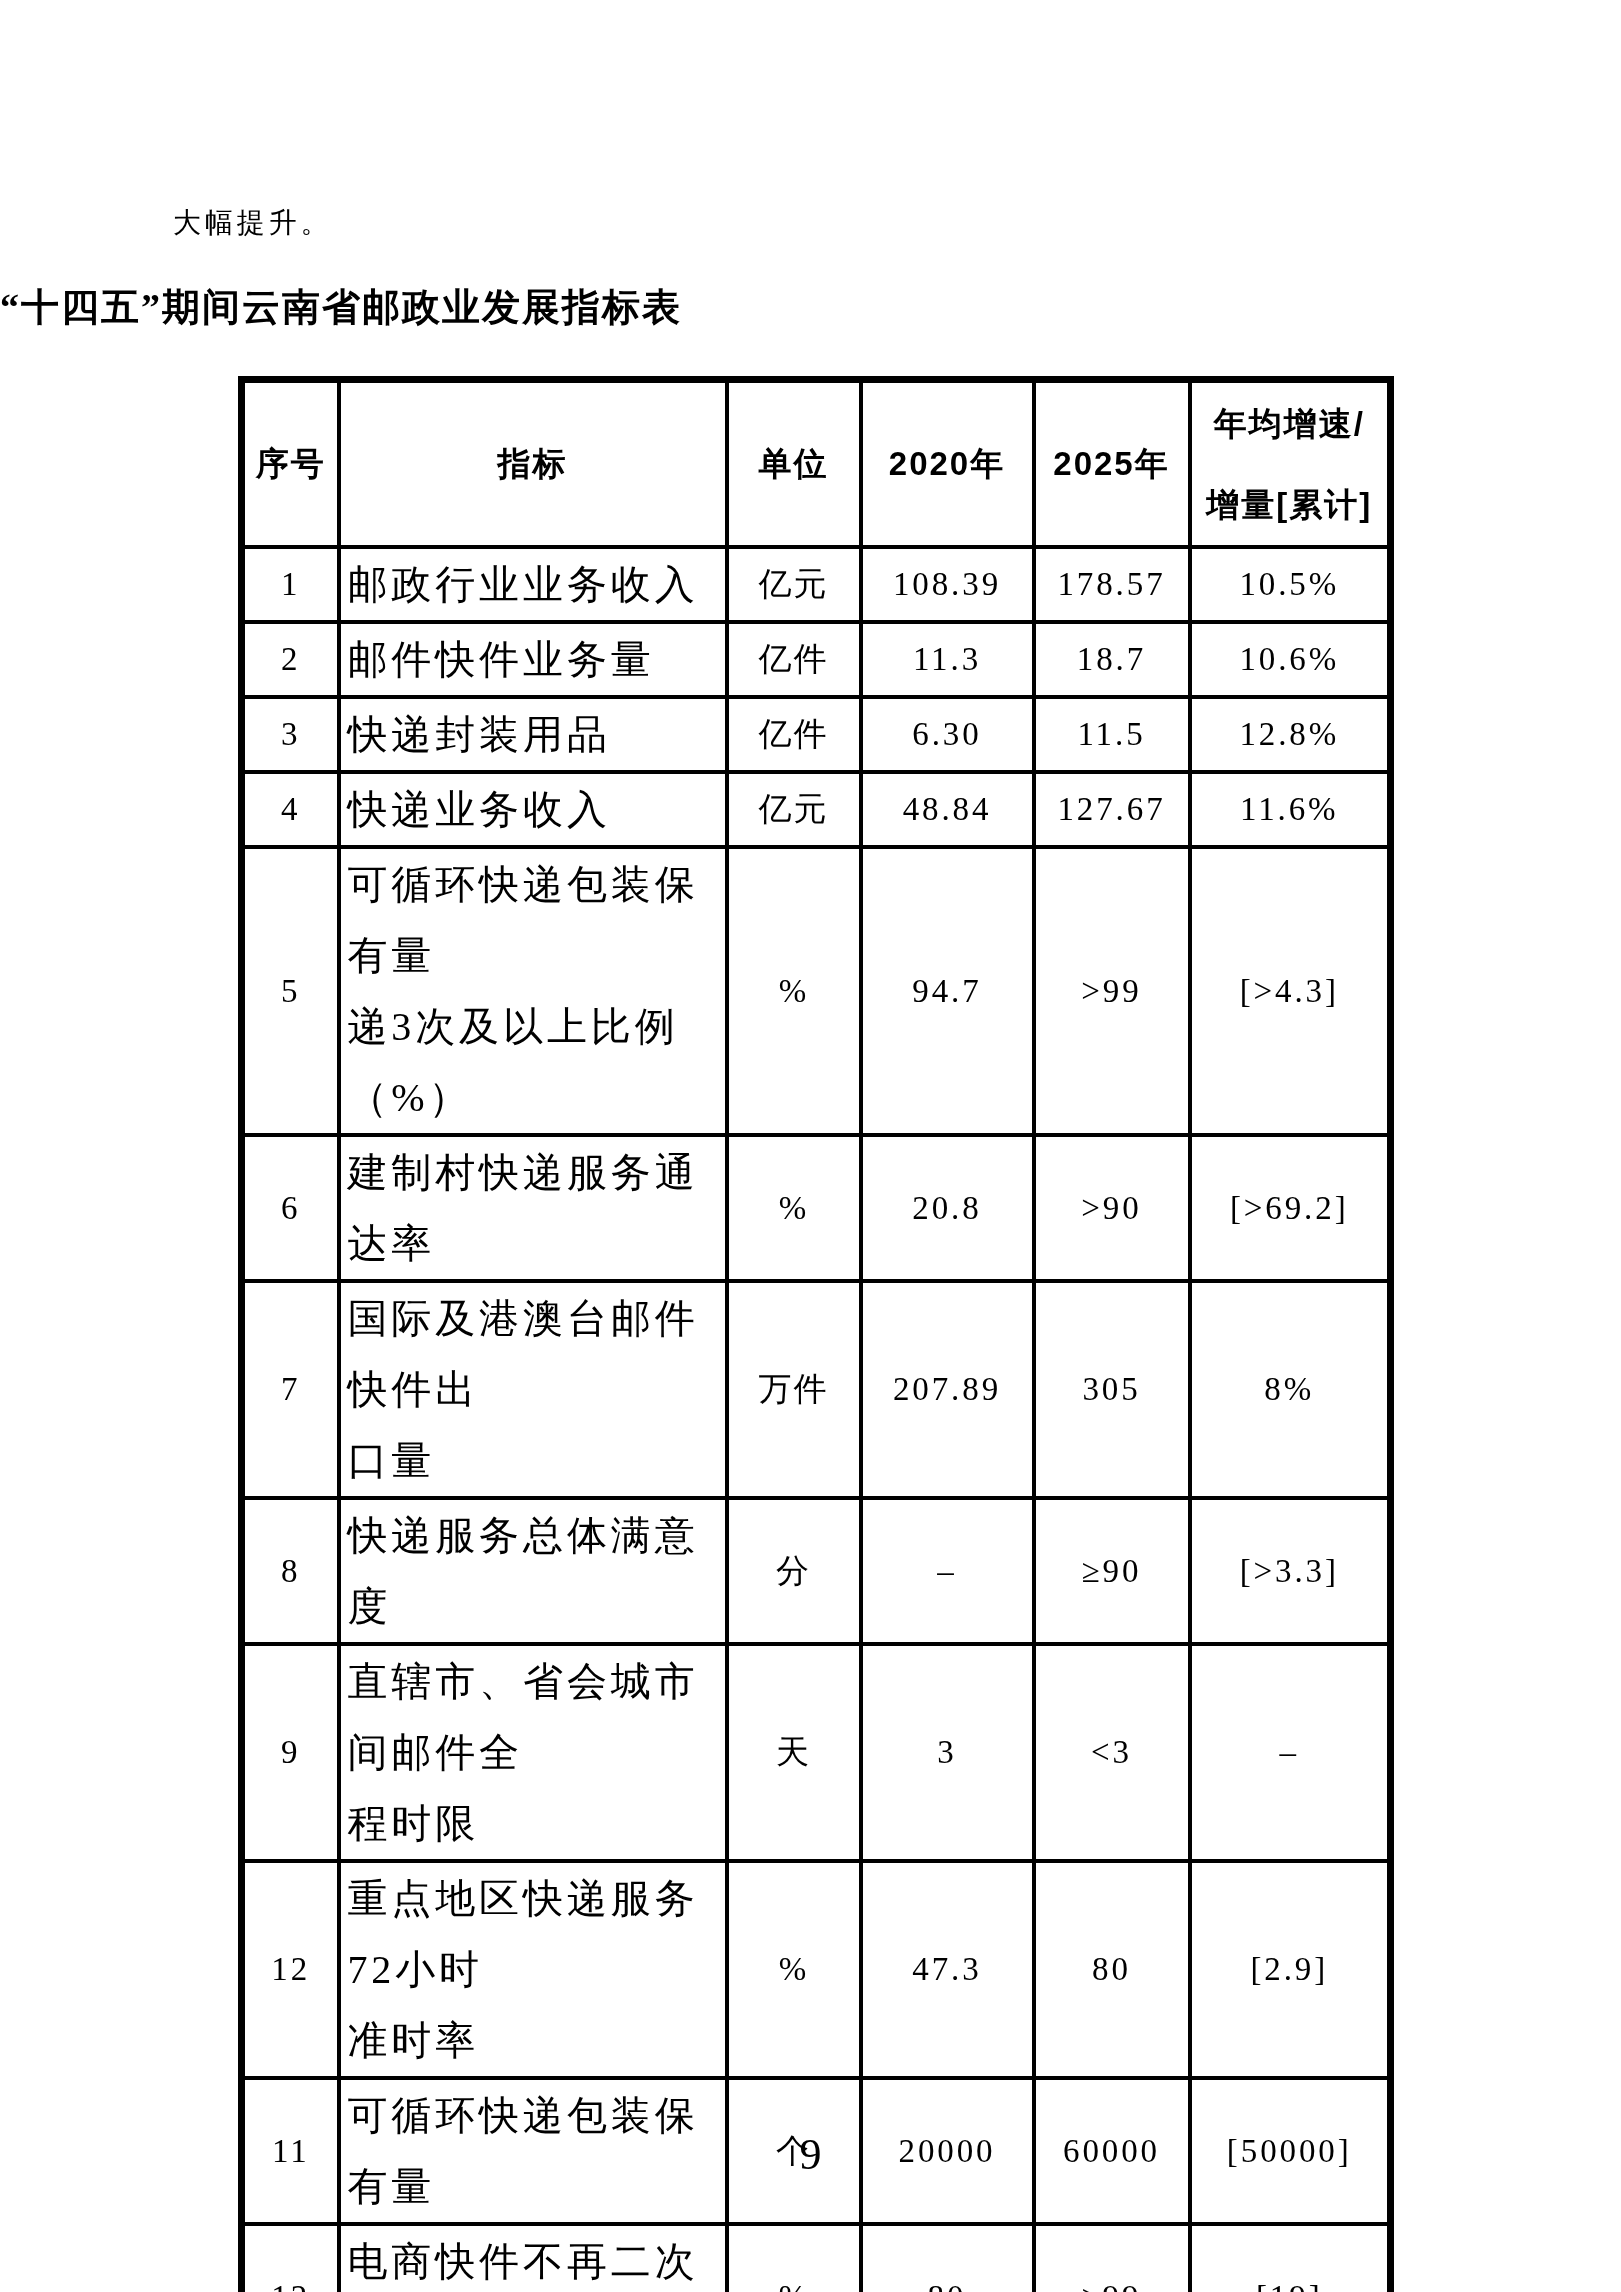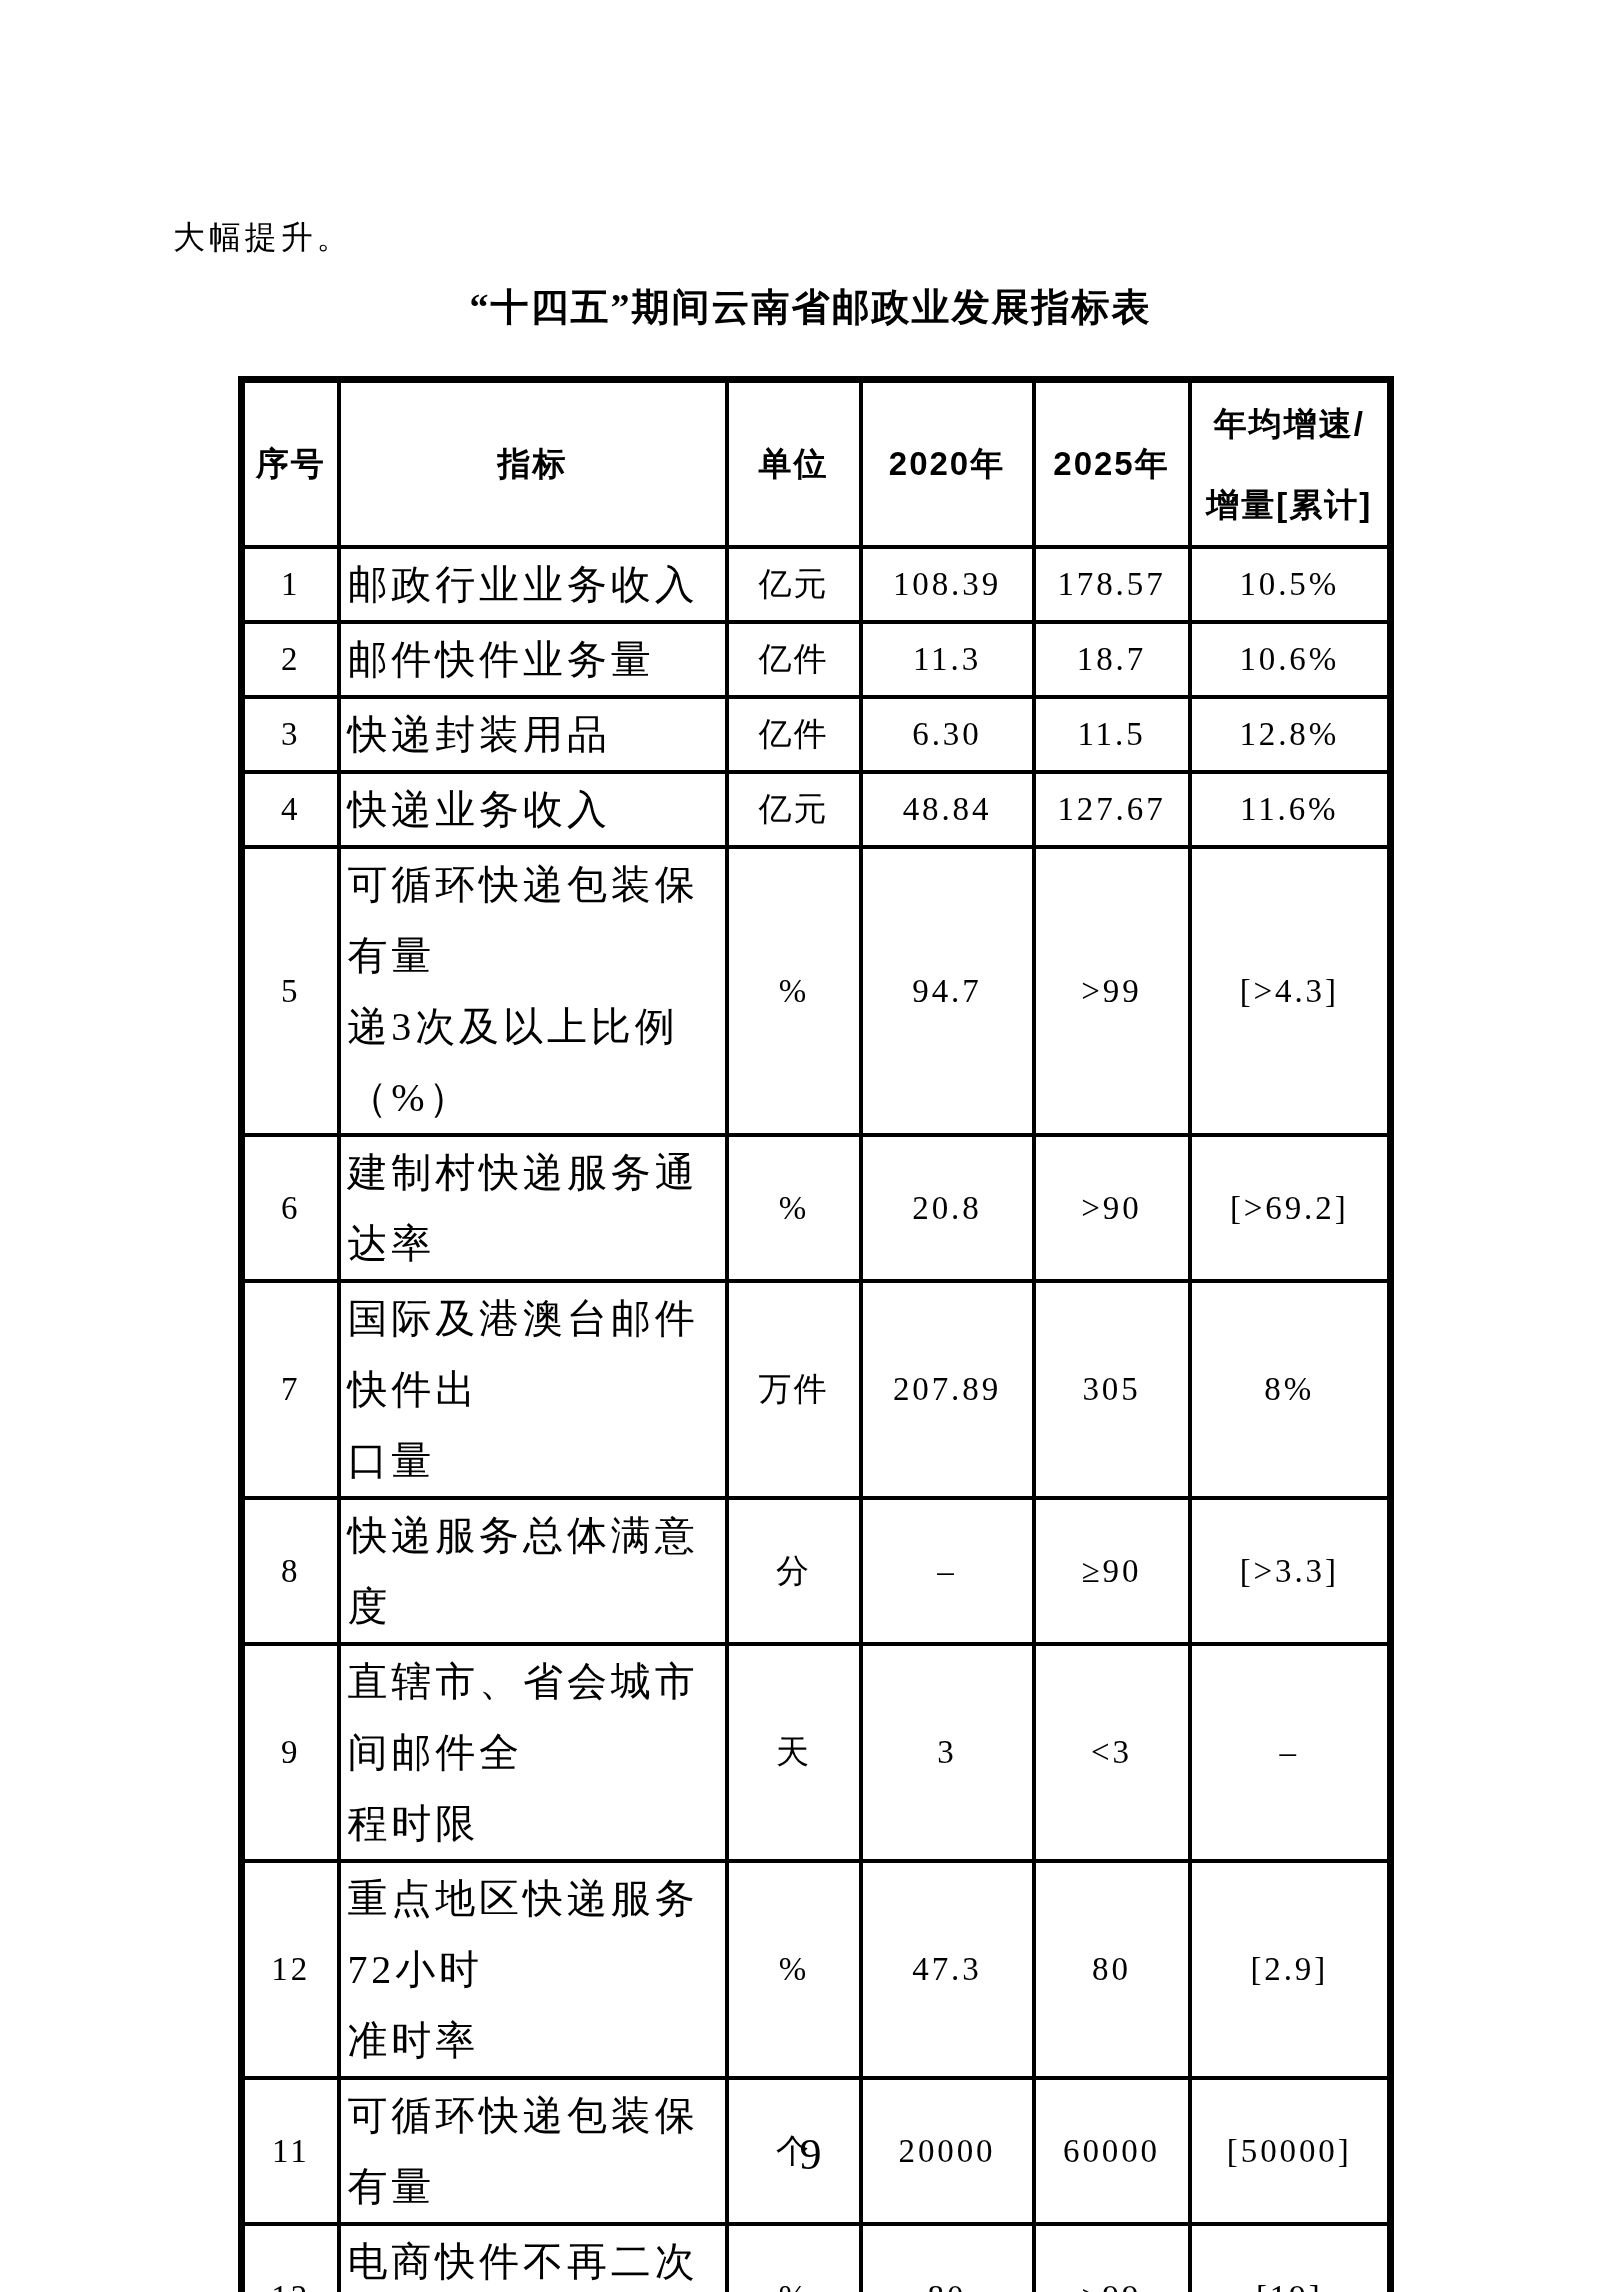--- a/index.html
+++ b/index.html
@@ -11,30 +11,29 @@
     position: relative;
     width: 1621px;
     height: 2293px;
     color: #000000;
     font-family: "Liberation Serif", "DejaVu Serif", serif;
     overflow: hidden;
   }
   .intro {
     position: absolute;
     left: 173px;
-    top: 216px;
-    font-size: 32px;
+    top: 204px;
+    font-size: 28px;
     letter-spacing: 3.9px;
   }
   .table-title {
     position: absolute;
     left: 0;
     top: 282px;
     width: 100%;
-    text-align: center;
     font-size: 38px;
     font-weight: bold;
     letter-spacing: 2px;
   }
   table.indicators {
     position: absolute;
     left: 238px;
     top: 376px;
     width: 1149px;
     table-layout: fixed;

